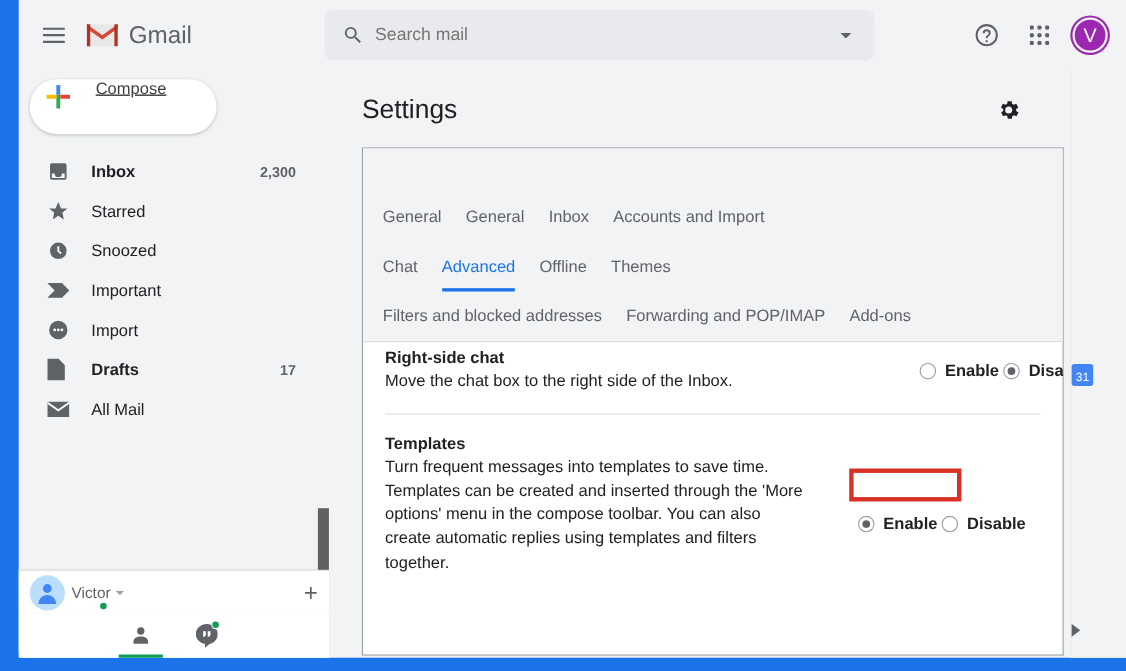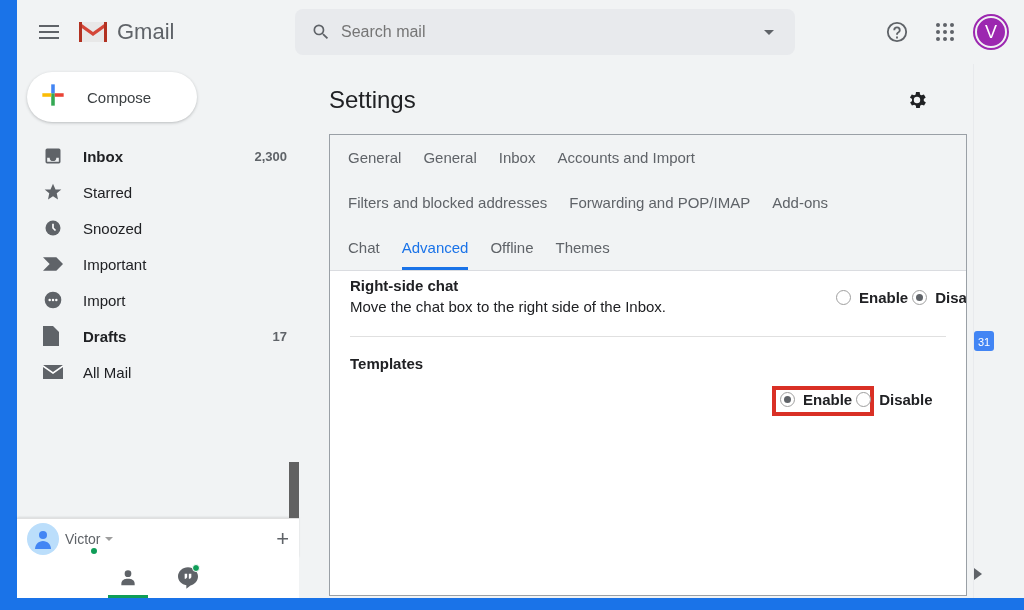--- a/index.html
+++ b/index.html
@@ -85,40 +85,41 @@
   .avatar-inner { position:relative; width:32px; height:32px; border-radius:50%; background:#9c27b0; display:flex; align-items:center; justify-content:center; border:2px solid #f1f3f4;}
   
   .body-row { display:flex; height: calc(100% - 64px); }
   .sidebar { width: 282px; display:flex; flex-direction:column; position:relative;}
   .compose-btn {
     margin: 8px 0 16px 10px;
     width: 170px; height: 50px;
     background: white;
     border-radius: 25px;
     box-shadow: 0 1px 3px rgba(60,64,67,.3);
-    display:flex; align-items:center;
+    display:flex; 
     padding-left: 10px;
     cursor:pointer;
+    text-decoration:underline;
   }
   .compose-btn .plus { margin-right: 18px; }
   .compose-label { font-size: 15px; color:#3c4043; font-weight:500;}
   .nav-list { flex:1; overflow:hidden; }
   .nav-item {
     height: 36px;
     display:flex; align-items:center;
     padding-left: 26px;
     color:#202124;
     font-size:15px;
     border-radius: 0 18px 18px 0;
     margin-right: 12px;
     cursor:pointer;
   }
   .nav-item .nav-icon { width:20px; margin-right:20px; color:#5f6368; display:flex; align-items:center;}
   .nav-item.bold { font-weight:700;}
-  .nav-item .count { margin-left:auto; font-size:13px; color:#5f6368; font-weight:700;}
+  .nav-item .count { margin-left:auto; margin-right:18px; font-size:13px; color:#5f6368; font-weight:700;}
   .hangouts-bar {
     height: 40px; background:white; border-top:1px solid #e0e0e0;
     display:flex; align-items:center; padding: 0 10px;
     position:absolute; bottom:40px; left:0; right:0;
     box-shadow: 0 -1px 2px rgba(0,0,0,0.1);
   }
   .hangouts-user { display:flex; align-items:center; }
   .user-circle { width:32px; height:32px; border-radius:50%; background:#bbdefb; position:relative;}
   .user-circle svg { position:absolute; top:4px; left:4px;}
   .presence-dot { width:10px; height:10px; background:#0f9d58; border-radius:50%; border:2px solid white; position:absolute; bottom:-1px; right:14px;}
@@ -144,21 +145,21 @@
     display:flex; flex-direction:column;
     flex:1;
     margin-bottom:2px;
     position:relative;
   }
   .tab-strip {
     background:#f1f3f4;
     padding: 14px 18px 0 18px;
     border-bottom: 1px solid #dadce0;
   }
-  .tab-row { display:flex; flex-wrap:wrap; gap: 18px 22px; }
+  .tab-row { display:flex; flex-wrap:wrap; gap: 18px 22px; margin-top: 40px; }
   .tab-item {
     font-size:15px; color:#5f6368; font-weight:500;
     padding-bottom:14px; cursor:pointer;
   }
   .tab-item.active { color:#1a73e8; border-bottom:3px solid #1a73e8; padding-bottom:11px;}
   .settings-content { padding: 0 20px; flex:1; overflow:auto;}
   .setting-row { display:flex; padding:6px 0 18px 0; border-bottom:1px solid #e0e0e0;}
   .setting-row:last-child { border-bottom:none;}
   .setting-left { flex:1; padding-right:50px;}
   .setting-title { font-size:15px; font-weight:700; color:#202124; margin-bottom:2px;}
@@ -367,29 +368,29 @@
         </div>
         <div class="settings-box">
           <div class="tab-strip">
             <div class="tab-row">
               <span class="tab-item">General</span>
               <span class="tab-item">General</span>
               <span class="tab-item">Inbox</span>
               <span class="tab-item">Accounts and Import</span>
             </div>
             <div class="tab-row" style="margin-top:14px;">
-              <span class="tab-item">Filters and blocked addresses</span>
-              <span class="tab-item">Forwarding and POP/IMAP</span>
-              <span class="tab-item">Add-ons</span>
-            </div>
-            <div class="tab-row" style="margin-top:14px;">
               <span class="tab-item">Chat</span>
               <span class="tab-item active">Advanced</span>
               <span class="tab-item">Offline</span>
               <span class="tab-item">Themes</span>
+            </div>
+            <div class="tab-row" style="margin-top:14px;">
+              <span class="tab-item">Filters and blocked addresses</span>
+              <span class="tab-item">Forwarding and POP/IMAP</span>
+              <span class="tab-item">Add-ons</span>
             </div>
           </div>
           <div class="settings-content">
             <div class="setting-row">
               <div class="setting-left">
                 <div class="setting-title">Right-side chat</div>
                 <div class="setting-desc">Move the chat box to the right side of the Inbox.</div>
               </div>
               <div class="setting-right">
                 <div class="radio-row">
@@ -398,20 +399,21 @@
                 </div>
                 <div class="radio-row">
                   <span class="radio checked"></span>
                   <span>Disable</span>
                 </div>
               </div>
             </div>
             <div class="setting-row" style="padding-top:18px;">
               <div class="setting-left" style="max-width:430px;">
                 <div class="setting-title">Templates</div>
+                <div class="setting-desc">Turn frequent messages into templates to save time. Templates can be created and inserted through the 'More options' menu in the compose toolbar. You can also create automatic replies using templates and filters together.</div>
               </div>
               <div class="setting-right" style="margin-top:36px;">
                 <div class="highlight-box"></div>
                 <div class="radio-row">
                   <span class="radio checked"></span>
                   <span>Enable</span>
                 </div>
                 <div class="radio-row">
                   <span class="radio"></span>
                   <span>Disable</span>

